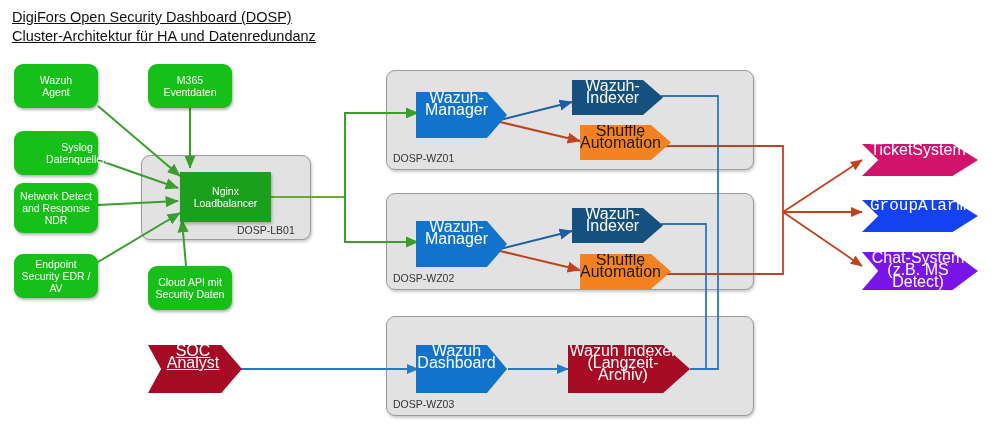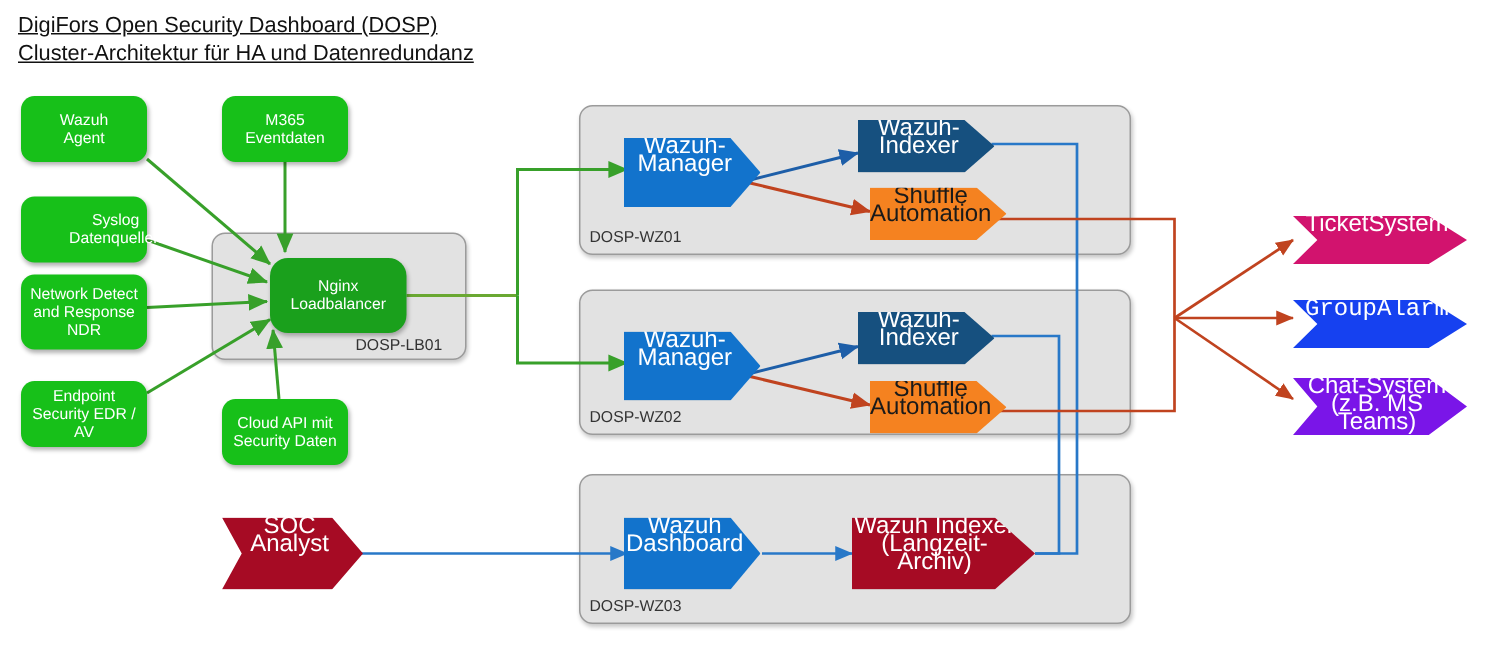--- a/index.html
+++ b/index.html
@@ -33,21 +33,21 @@
   
   .src{
     background:#17c019;
     border-radius:9px;
     color:#ffffff;
     font-size:10.5px;
     box-shadow:1px 2px 3px rgba(0,0,0,0.30);
   }
   .lb-node{
     background:#1aa01c;
-    border-radius:12px;
+    border-radius:0;
     color:#ffffff;
     font-size:10.5px;
     box-shadow:1px 2px 3px rgba(0,0,0,0.28);
   }
 
   
   .group{
     position:absolute;
     background:#e2e2e2;
     border:1px solid #9b9b9b;
@@ -232,28 +232,28 @@
   <div class="chev" style="left:416px;top:345px;width:91px;height:48px;background:#1273cc;">
     <span style="padding-right:10px;">Wazuh
 Dashboard</span>
   </div>
   <div class="chev" style="left:568px;top:345px;width:122px;height:48px;background:#a60b24;">
     <span style="padding-right:12px;">Wazuh Indexer
 (Langzeit-Archiv)</span>
   </div>
 
   <div class="chev chev-tail" style="left:148px;top:345px;width:94px;height:48px;background:#a60b24;">
-    <span style="padding-right:10px;padding-left:6px;">SOC
+    <span style="padding-right:10px;padding-left:6px;text-decoration:underline;">SOC
 Analyst</span>
   </div>
 
   <div class="chev chev-tail" style="left:862px;top:144px;width:116px;height:32px;background:#d2136e;">
     <span style="padding-right:10px;padding-left:6px;">TicketSystem</span>
   </div>
   <div class="chev chev-tail" style="left:862px;top:200px;width:116px;height:32px;background:#1641f0;font-family:Liberation Mono, monospace;">
     <span style="padding-right:10px;padding-left:6px;">GroupAlarm</span>
   </div>
   <div class="chev chev-tail" style="left:862px;top:252px;width:116px;height:38px;background:#7a15e8;">
     <span style="padding-right:10px;padding-left:6px;">Chat-System
-(z.B. MS Teams)</span>
+(z.B. MS Detect)</span>
   </div>
 
 </div>
 
 </body></html>

